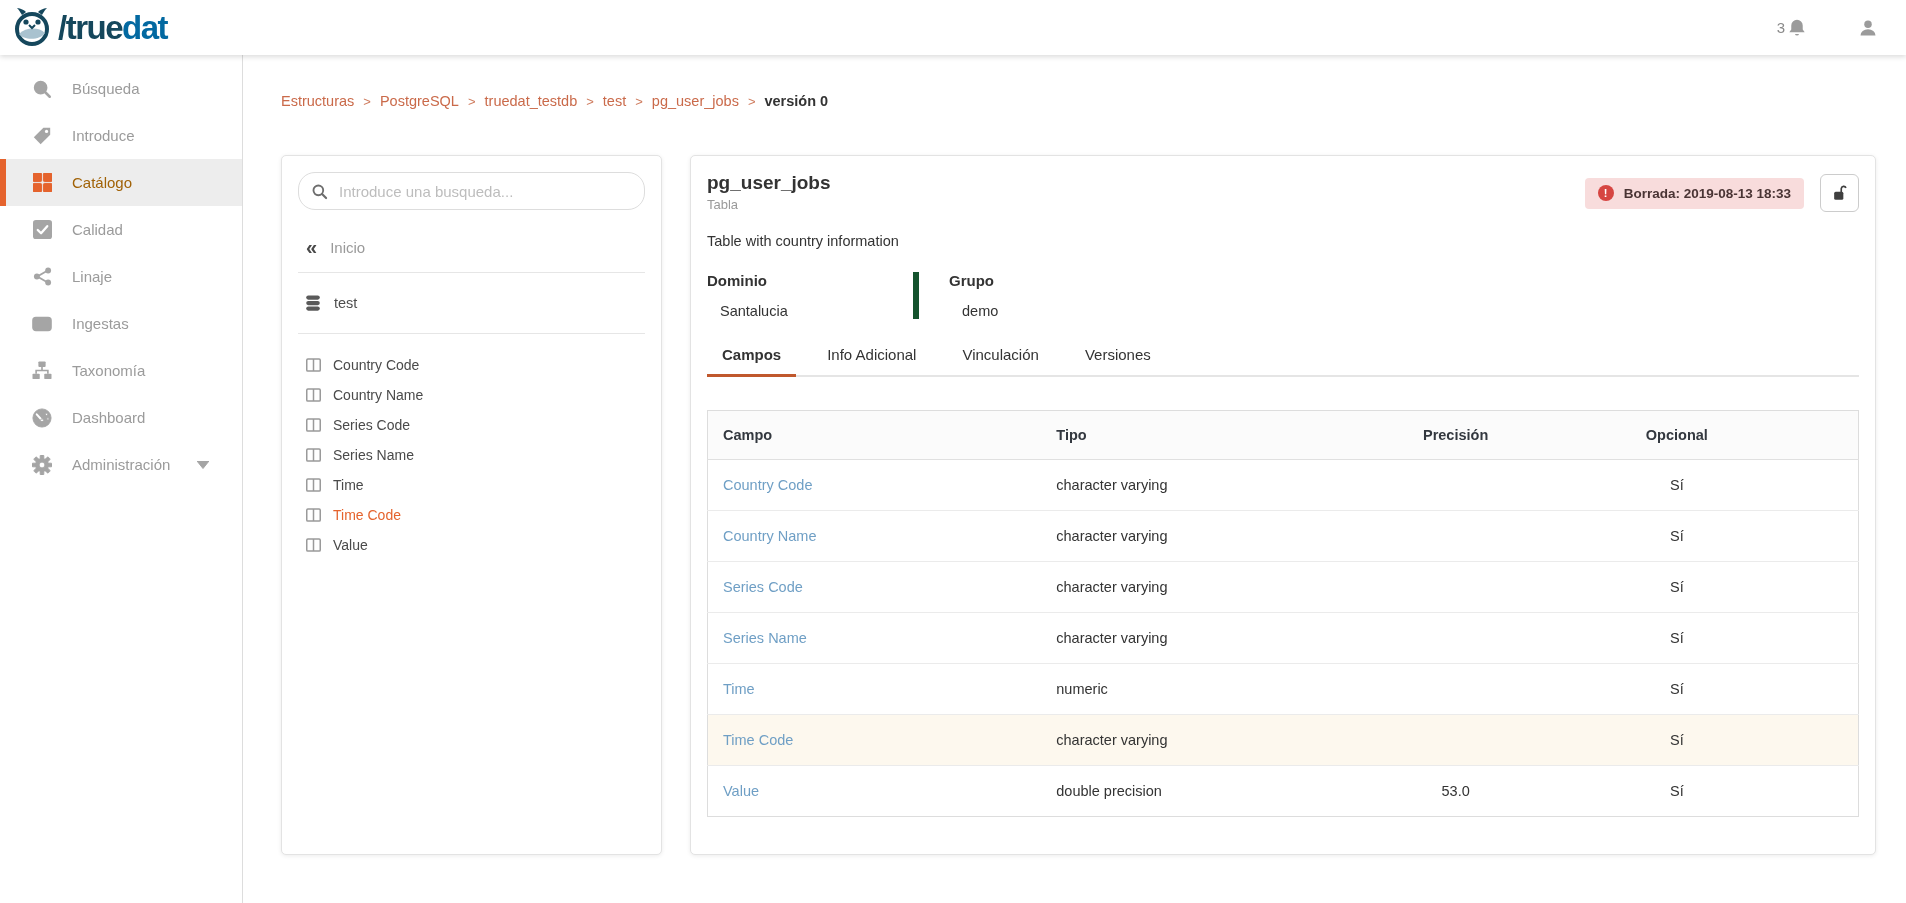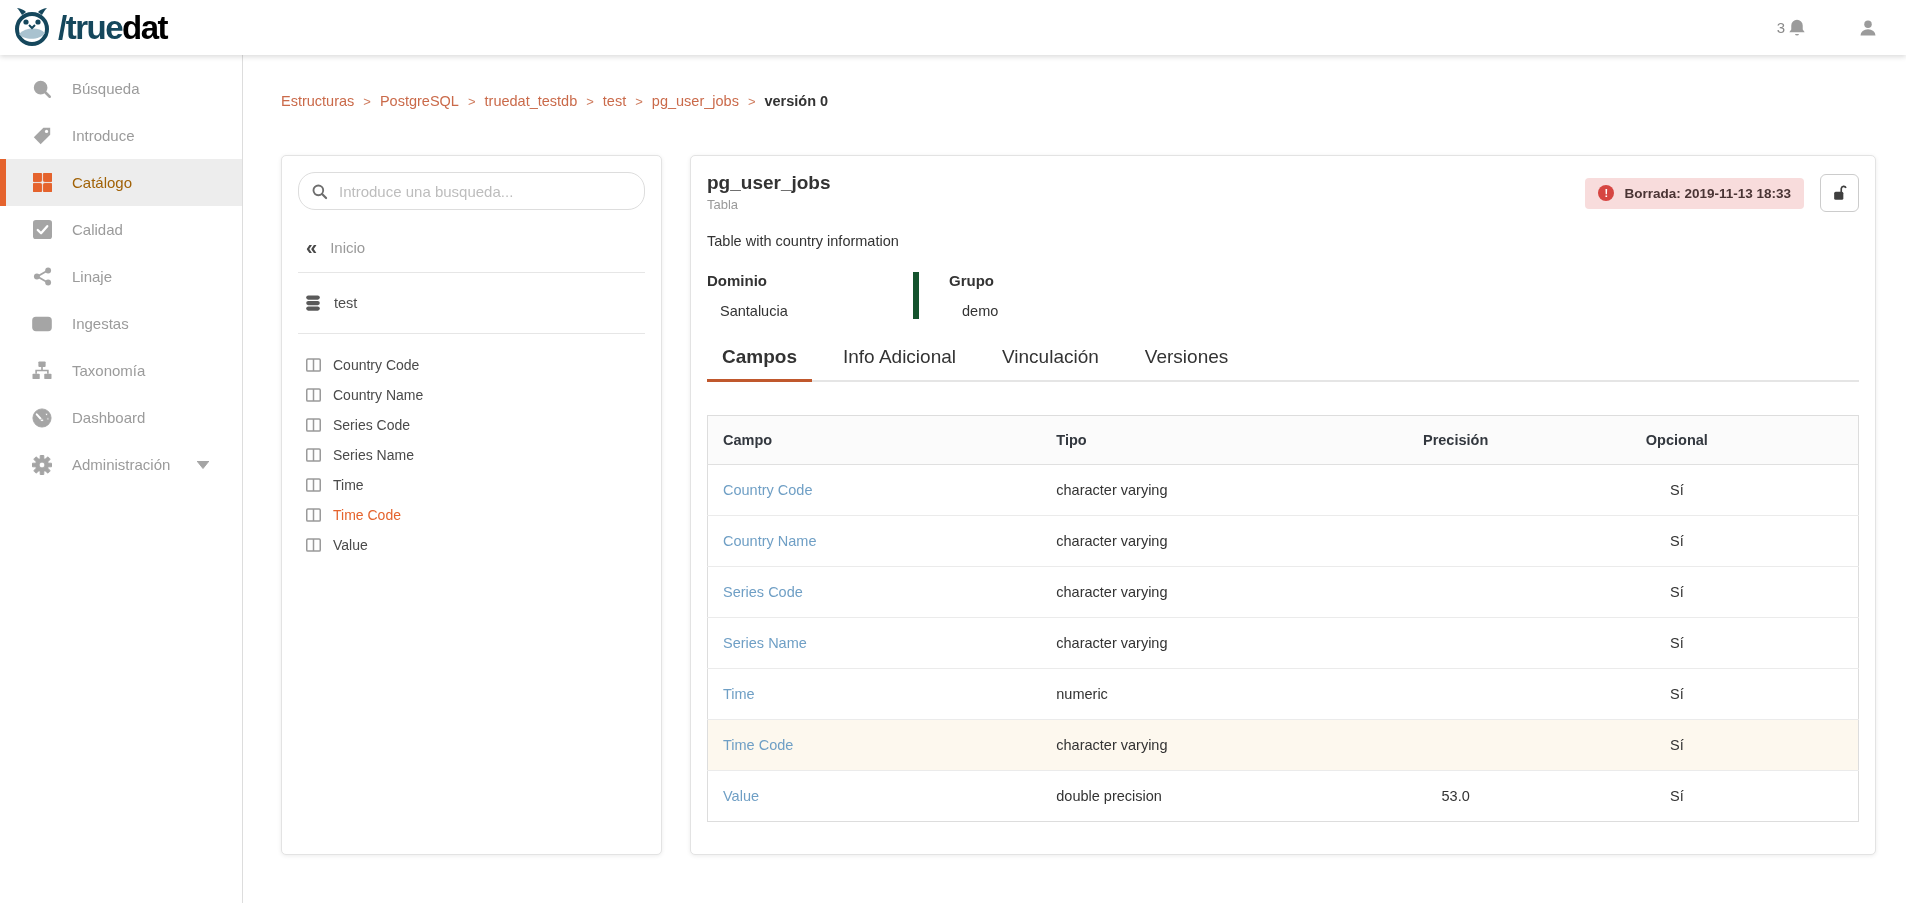--- a/index.html
+++ b/index.html
@@ -6,21 +6,21 @@
   html,body { width:1906px; height:903px; overflow:hidden; background:#fff;
     font-family:"Liberation Sans","DejaVu Sans",sans-serif; color:#333; }
 
   
   .topbar { height:55px; background:#fff; display:flex; align-items:center;
     padding:0 28px 0 14px; position:relative; z-index:5;
     box-shadow:0 2px 5px rgba(0,0,0,.14); }
   .logo { display:flex; align-items:center; gap:4px; cursor:pointer; }
   .logo-text { font-size:33px; font-weight:bold; letter-spacing:-1.5px; line-height:1; }
   .logo-dark { color:#15475c; }
-  .logo-light { color:#000000; }
+  .logo-light { color:#0369a1; }
   .topbar-right { margin-left:auto; display:flex; align-items:center; gap:52px; }
   .notif { display:flex; align-items:center; gap:3px; cursor:pointer; }
   .notif-count { font-size:15px; color:#8a8a8a; }
   .icon svg { display:block; }
 
   
   .layout { display:flex; height:848px; }
   .sidebar { width:243px; border-right:1px solid #ddd; padding-top:10px; flex-shrink:0; background:#fff; }
   .side-item { height:47px; display:flex; align-items:center; gap:19px;
     padding-left:25px; border-left:6px solid transparent; color:#9b9b9b;
@@ -81,21 +81,21 @@
   .detail-desc { margin-top:21px; font-size:14.5px; color:#333; }
 
   .meta-row { display:flex; margin-top:23px; }
   .meta-col { padding-right:36px; }
   .meta-col + .meta-col { border-left:6px solid #14532d; padding-left:30px; }
   .meta-col:first-child { width:206px; }
   .meta-label { font-size:15px; font-weight:bold; color:#333; }
   .meta-value { margin-top:14px; padding-left:13px; font-size:14.5px; color:#333; }
 
   .tabs { margin-top:27px; display:flex; border-bottom:2px solid #e5e5e5; }
-  .tab { padding:0 15px 12px; margin-right:16px; font-size:19px; color:#333;
+  .tab { padding:0 15px 12px; margin-right:16px; font-size:15px; color:#333;
     cursor:pointer; position:relative; }
   .tab.active { font-weight:bold; }
   .tab.active::after { content:""; position:absolute; left:0; right:0; bottom:-2px;
     height:3px; background:#c0582d; }
 
   .fields-table { width:100%; margin-top:33px; border-collapse:collapse;
     border:1px solid #ddd; font-size:14.5px; }
   .fields-table th { background:#fbfbfb; text-align:left; font-weight:bold;
     color:#33383f; padding:16px 15px; border-bottom:1px solid #e0e0e0; }
   .fields-table td { padding:17px 15px; border-bottom:1px solid #ebebeb; color:#333; }
@@ -379,21 +379,21 @@
       <section class="panel detail-panel">
 
         <div class="detail-header">
           <div>
             <div class="detail-title">pg_user_jobs</div>
             <div class="detail-subtitle">Tabla</div>
           </div>
           <div class="header-right">
             <div class="status-badge">
               <span class="excl-circle">!</span>
-              <span>Borrada: 2019-11-13 18:33</span>
+              <span>Borrada: 2019-08-13 18:33</span>
             </div>
             <div class="lock-btn">
               <span class="icon">
                 <svg width="20" height="20" viewBox="0 0 24 24" fill="#3f3f3f">
                   <path d="M12.5 6.5 a4 4 0 0 1 7.6-1.2 l-2 .9 a1.9 1.9 0 0 0-3.6.6 V11 h-2 Z"></path>
                   <rect x="5" y="10.5" width="11" height="9.5" rx="1.8"></rect>
                 </svg>
               </span>
             </div>
           </div>

